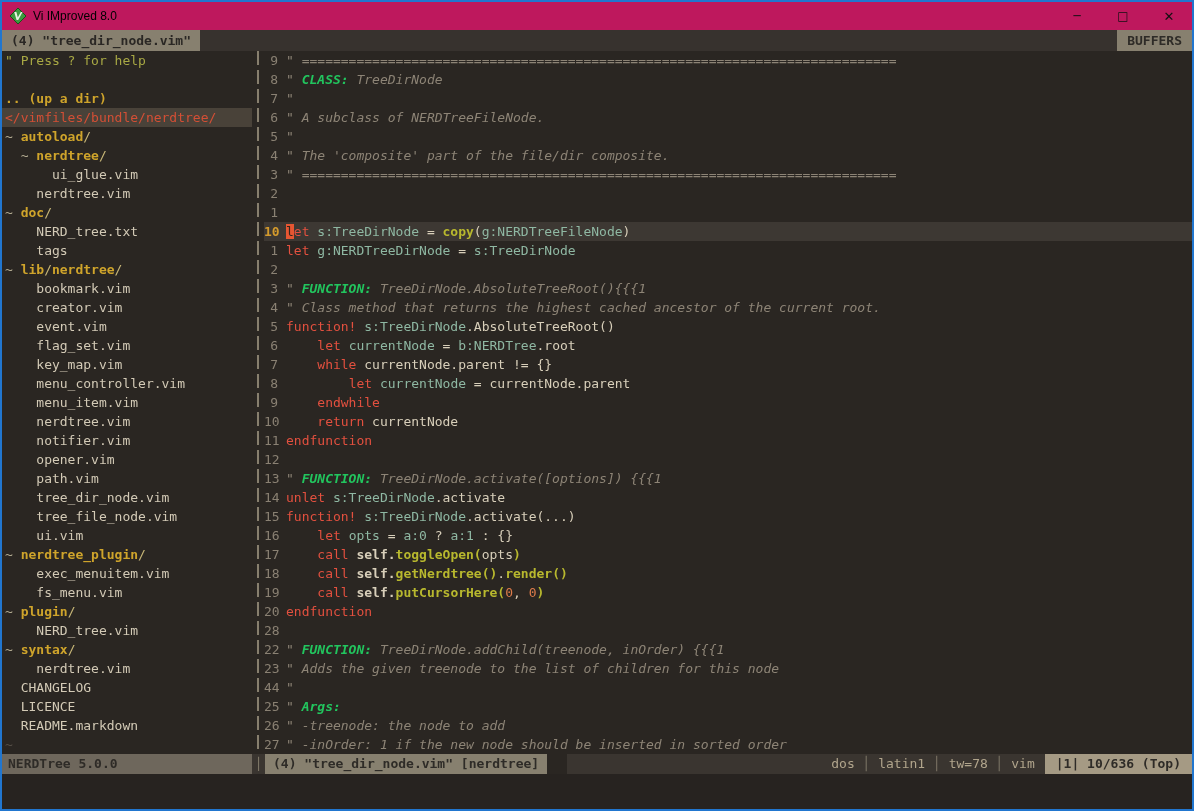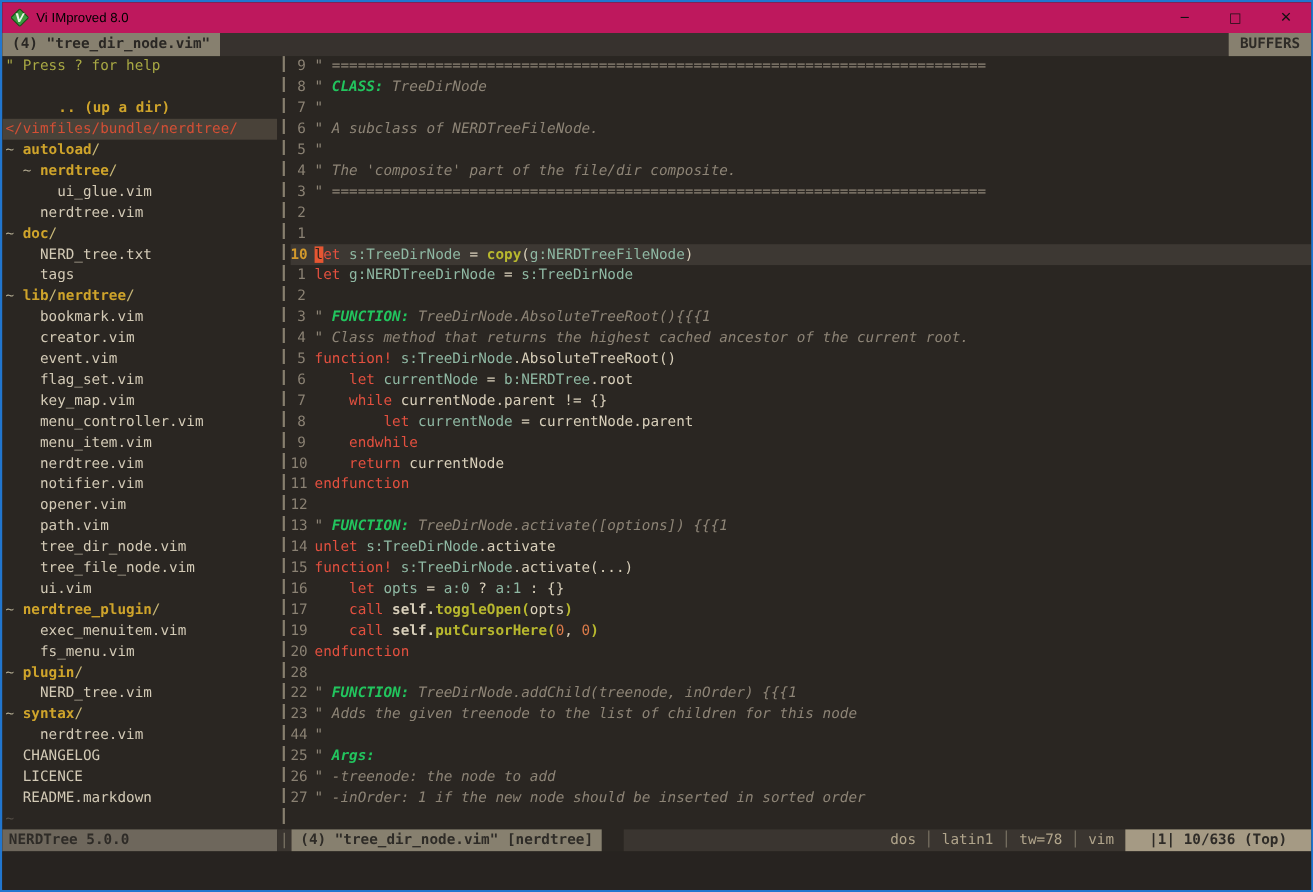--- a/index.html
+++ b/index.html
@@ -19,21 +19,21 @@
   
   .tabline{height:21px;background:#37322e;display:flex;flex:none;font-size:13px;line-height:19px;}
   .tab{background:#87806f;color:#2a2724;font-weight:bold;padding:1px 9px 0 9px;white-space:pre;}
   .tab-fill{flex:1;}
   .buffers{background:#87806f;color:#2e2b27;font-weight:bold;padding:1px 10px 0 10px;}
   
   .content{flex:none;height:703px;display:flex;overflow:hidden;font-size:13px;line-height:19px;}
   .sidebar{width:250px;flex:none;padding-left:3px;white-space:pre;overflow:hidden;}
   .srow{height:19px;}
   .s-help{color:#a8a844;}
-  .s-updir{color:#cfa42b;font-weight:bold;margin-left:48px;}
+  .s-updir{color:#cfa42b;font-weight:bold;}
   .s-rootrow{background:#494239;margin-left:-3px;padding-left:3px;}
   .s-root{color:#d44f35;}
   .s-tree{color:#b3ab91;}
   .s-dir{color:#cfa42b;font-weight:bold;}
   .s-slash{color:#c9b878;}
   .s-file{color:#d3cab6;}
   .s-tilde{color:#544e46;}
   .vsep{width:12px;flex:none;
         background-image:repeating-linear-gradient(to bottom,#877f6e 0 14px,transparent 14px 19px);
         background-size:2px 100%;background-repeat:no-repeat;background-position:5px 0;}
@@ -54,21 +54,21 @@
   .sg-cur{background:#e65632;color:#33251d;}
   
   .statusline{height:20px;flex:none;display:flex;font-size:13px;line-height:20px;white-space:pre;}
   .st-left{width:250px;flex:none;background:#6e675c;color:#2e2b27;font-weight:bold;padding-left:6px;}
   .st-gap{width:13px;flex:none;background:#3a3530;color:#877f6e;text-align:center;font-size:12px;}
   .st-mid{flex:none;background:#87806f;color:#2e2b27;font-weight:bold;padding:0 8px;}
   .st-dark{flex:1;background:#3a3530;color:#b1a58c;display:flex;justify-content:flex-end;align-items:center;margin-left:20px;}
   .st-flag{color:#b1a58c;}
   .st-fsep{color:#7d7566;}
   .st-dark-pad{width:10px;flex:none;}
-  .st-ruler{flex:none;background:#a59a84;color:#2e2b27;font-weight:bold;padding:0 22px;}
+  .st-ruler{flex:none;background:#a59a84;color:#2e2b27;font-weight:bold;padding:0 11px;}
   
   .cmdline{flex:1;background:#272320;}
 </style>
 </head>
 <body>
 
 <div class="window">
 
   <div class="titlebar">
     <span class="title-icon">
@@ -115,20 +115,21 @@
         <div class="row"><span class="lnum">8</span><span class="codetext"><span class="sg-g">        </span><span class="sg-k">let</span><span class="sg-g"> </span><span class="sg-v">currentNode</span><span class="sg-g"> = currentNode.parent</span></span></div>
         <div class="row"><span class="lnum">9</span><span class="codetext"><span class="sg-g">    </span><span class="sg-k">endwhile</span></span></div>
         <div class="row"><span class="lnum">10</span><span class="codetext"><span class="sg-g">    </span><span class="sg-k">return</span><span class="sg-g"> currentNode</span></span></div>
         <div class="row"><span class="lnum">11</span><span class="codetext"><span class="sg-k">endfunction</span></span></div>
         <div class="row"><span class="lnum">12</span><span class="codetext"></span></div>
         <div class="row"><span class="lnum">13</span><span class="codetext"><span class="sg-c">" </span><span class="sg-cb">FUNCTION:</span><span class="sg-c"> TreeDirNode.activate([options]) {{{1</span></span></div>
         <div class="row"><span class="lnum">14</span><span class="codetext"><span class="sg-k">unlet</span><span class="sg-g"> </span><span class="sg-v">s:TreeDirNode</span><span class="sg-g">.activate</span></span></div>
         <div class="row"><span class="lnum">15</span><span class="codetext"><span class="sg-k">function!</span><span class="sg-g"> </span><span class="sg-v">s:TreeDirNode</span><span class="sg-g">.activate(...)</span></span></div>
         <div class="row"><span class="lnum">16</span><span class="codetext"><span class="sg-g">    </span><span class="sg-k">let</span><span class="sg-g"> </span><span class="sg-v">opts</span><span class="sg-g"> = </span><span class="sg-v">a:0</span><span class="sg-g"> ? </span><span class="sg-v">a:1</span><span class="sg-g"> : {}</span></span></div>
         <div class="row"><span class="lnum">17</span><span class="codetext"><span class="sg-g">    </span><span class="sg-k">call</span><span class="sg-g"> </span><span class="sg-sb">self.</span><span class="sg-f">toggleOpen(</span><span class="sg-g">opts</span><span class="sg-f">)</span></span></div>
+        <div class="row"><span class="lnum">18</span><span class="codetext"><span class="sg-g">    </span><span class="sg-k">call</span><span class="sg-g"> </span><span class="sg-sb">self.</span><span class="sg-f">getNerdtree()</span><span class="sg-g">.</span><span class="sg-f">render()</span></span></div>
         <div class="row"><span class="lnum">19</span><span class="codetext"><span class="sg-g">    </span><span class="sg-k">call</span><span class="sg-g"> </span><span class="sg-sb">self.</span><span class="sg-f">putCursorHere(</span><span class="sg-n">0</span><span class="sg-g">, </span><span class="sg-n">0</span><span class="sg-f">)</span></span></div>
         <div class="row"><span class="lnum">20</span><span class="codetext"><span class="sg-k">endfunction</span></span></div>
         <div class="row"><span class="lnum">28</span><span class="codetext"></span></div>
         <div class="row"><span class="lnum">22</span><span class="codetext"><span class="sg-c">" </span><span class="sg-cb">FUNCTION:</span><span class="sg-c"> TreeDirNode.addChild(treenode, inOrder) {{{1</span></span></div>
         <div class="row"><span class="lnum">23</span><span class="codetext"><span class="sg-c">" Adds the given treenode to the list of children for this node</span></span></div>
         <div class="row"><span class="lnum">44</span><span class="codetext"><span class="sg-c">"</span></span></div>
         <div class="row"><span class="lnum">25</span><span class="codetext"><span class="sg-c">" </span><span class="sg-cb">Args:</span></span></div>
         <div class="row"><span class="lnum">26</span><span class="codetext"><span class="sg-c">" -treenode: the node to add</span></span></div>
         <div class="row"><span class="lnum">27</span><span class="codetext"><span class="sg-c">" -inOrder: 1 if the new node should be inserted in sorted order</span></span></div>
       </div>

